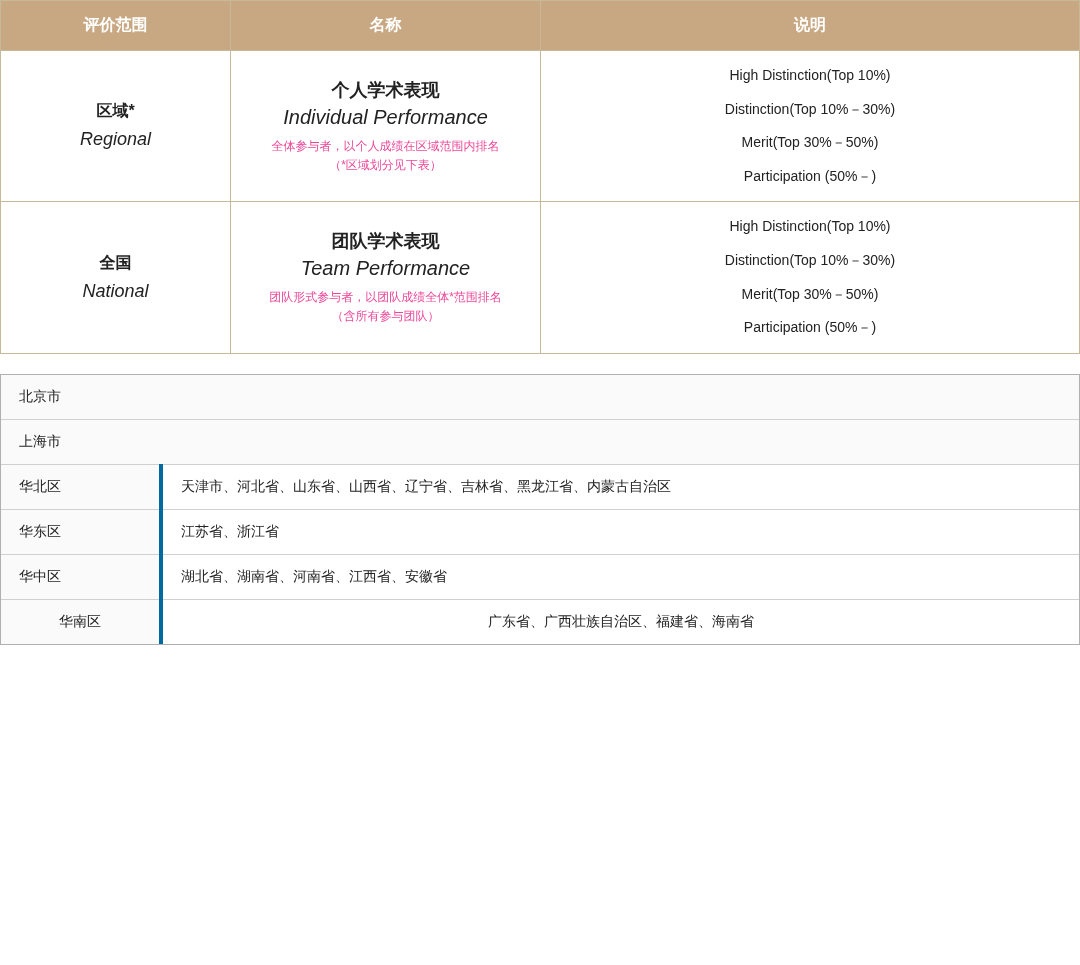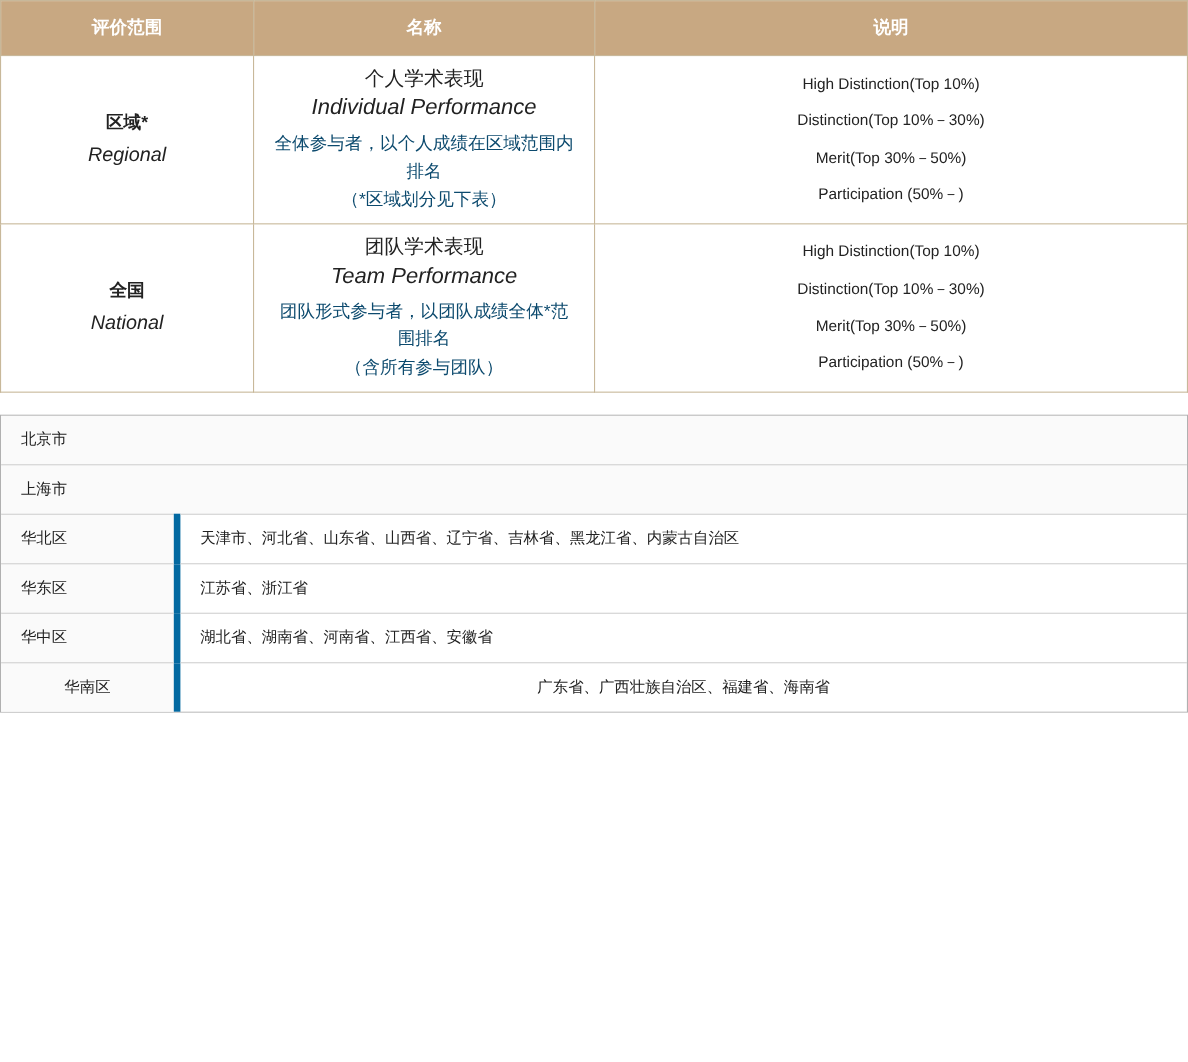--- a/index.html
+++ b/index.html
@@ -37,23 +37,23 @@
       font-size: 15px;
       line-height: 1.7;
     }
     .scope-cell .zh { font-size: 16px; font-weight: 600; }
     .scope-cell .en { font-size: 18px; font-style: italic; }
     .name-cell {
       text-align: center;
       width: 310px;
       padding: 16px 20px;
     }
-    .name-cell .zh-name { font-size: 18px; font-weight: normal; }
+    .name-cell .zh-name { font-size: 18px; font-weight: bold; }
     .name-cell .en-name { font-size: 20px; font-style: italic; margin: 4px 0 8px; }
-    .name-cell .note { font-size: 16px; color: #0c4a6e; line-height: 1.6; }
+    .name-cell .note { font-size: 12px; color: #ec4899; line-height: 1.6; }
     .desc-cell {
       text-align: center;
       font-size: 14px;
       padding: 6px 16px;
       line-height: 2.2;
     }
     
     .group-row td { background: #fff; }
     .group-row td.desc-cell { line-height: 2.4; }
 
@@ -77,21 +77,21 @@
     .region-table tr td {
       border-bottom: 1px solid #d0d0d0;
       padding: 13px 18px;
       font-size: 14px;
     }
     .region-table tr:last-child td { border-bottom: none; text-align: center; }
     .region-table tr td:first-child {
       width: 160px;
       font-weight: 500;
       background: #fafafa;
-      border-right: 6px solid #0369a1;
+      border-right: 4px solid #0369a1;
     }
   </style>
 </head>
 <body>
 
 <table class="top-table">
   <thead>
     <tr>
       <th>评价范围</th>
       <th>名称</th>

